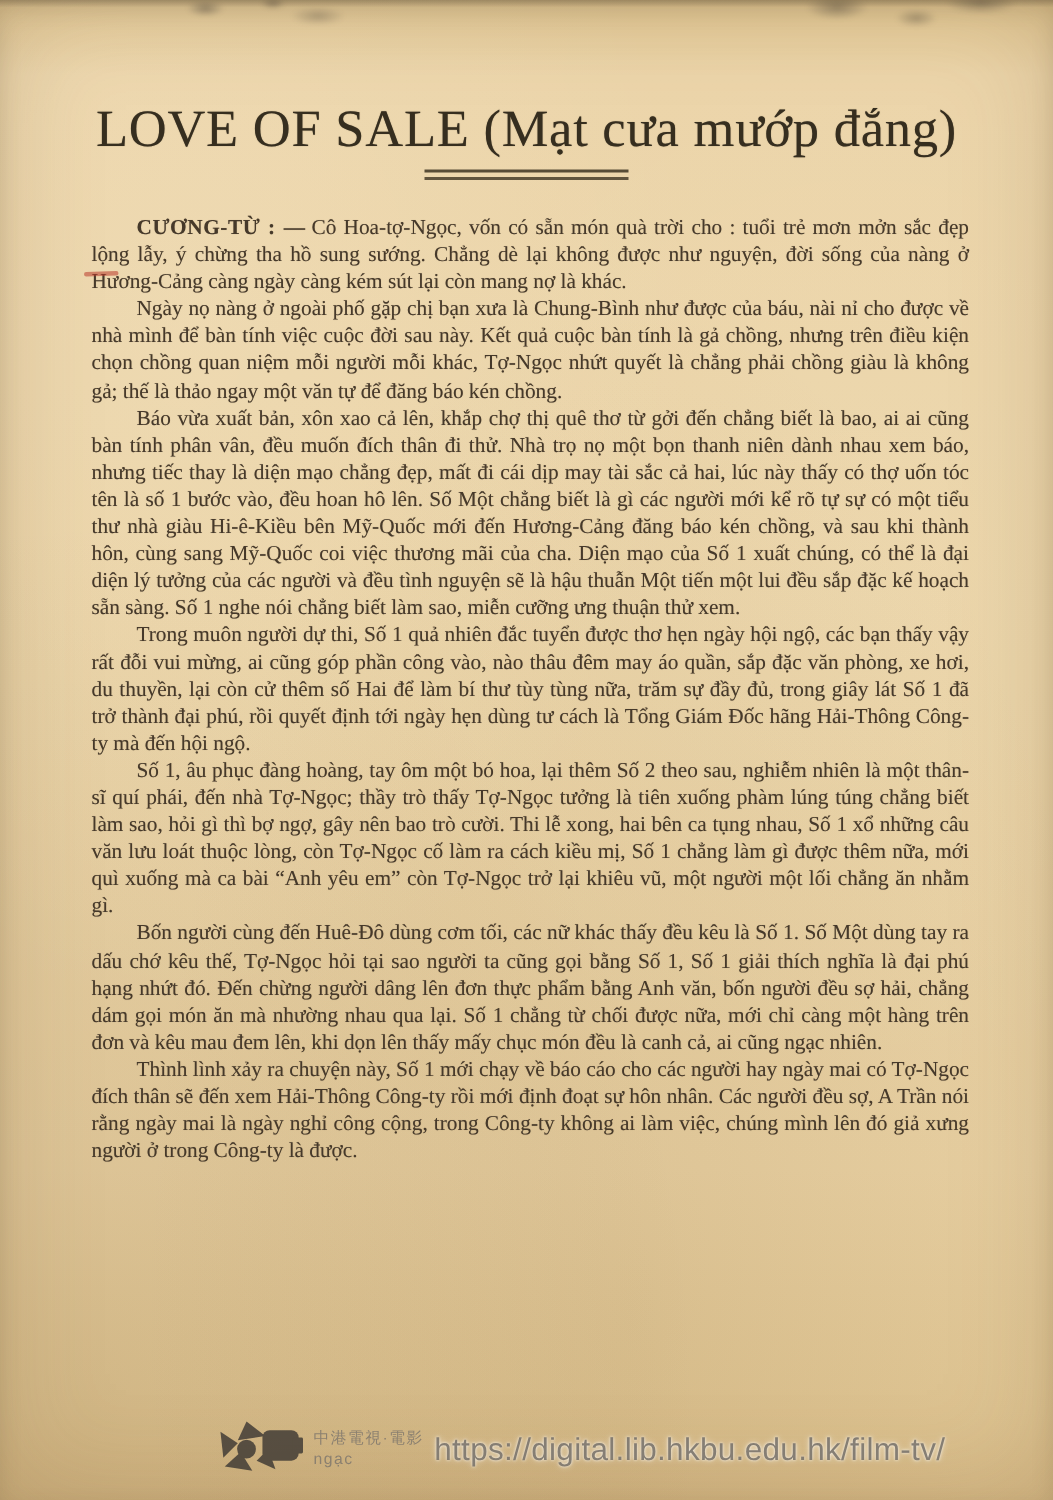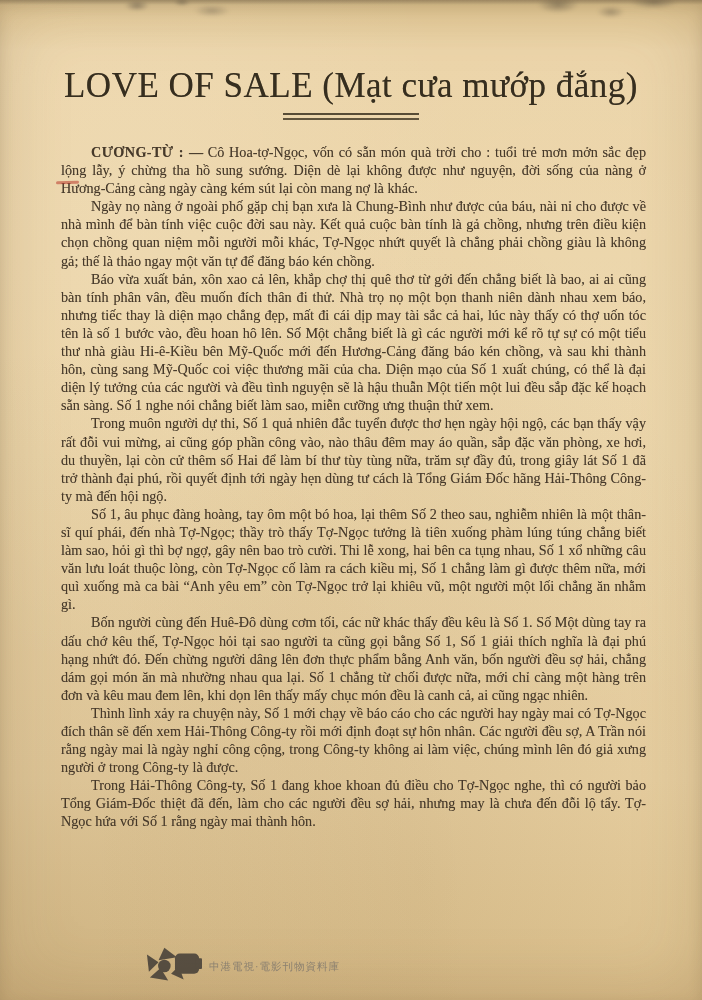--- a/index.html
+++ b/index.html
@@ -60,21 +60,21 @@
   .lead{font-weight:bold;letter-spacing:.4px;margin-right:4px;}
 
   
   .watermark{
     position:absolute;left:146px;top:944px;height:46px;
     display:flex;align-items:center;gap:7px;
     font-family:"Liberation Sans","DejaVu Sans",sans-serif;
   }
   .wm-logo{display:inline-flex;opacity:.82;flex:0 0 auto;}
   .wm-cn{
-    display:flex;flex-direction:row;justify-content:flex-end;
+    display:flex;flex-direction:column;justify-content:flex-end;
     font-size:10.5px;line-height:1.3;letter-spacing:1px;
     color:#847b6e;opacity:.9;white-space:nowrap;
   }
   .wm-url{
     font-size:21px;letter-spacing:.2px;white-space:nowrap;
     color:rgba(118,111,102,.88);
     text-shadow:0 0 2px rgba(255,255,255,.85),0 0 5px rgba(255,255,255,.55);
   }
 </style>
 </head>
@@ -82,44 +82,44 @@
 
 <div class="page">
   <div class="edge-top"></div>
   <div class="smudge smudge-a"></div>
   <div class="smudge smudge-b"></div>
 
   <h1 class="title">LOVE OF SALE (Mạt cưa mướp đắng)</h1>
   <div class="title-rule"></div>
 
   <div class="body-text">
-    <p><span class="lead">CƯƠNG-TỪ : —</span><span>Cô Hoa-tợ-Ngọc, vốn có sẵn món quà trời cho : tuổi trẻ mơn mởn sắc đẹp lộng lẫy, ý chừng tha hồ sung sướng. Diện dè lại không được như nguyện, đời sống của nàng ở Hương-Cảng càng ngày càng kém sút lại còn mang nợ là khác.</span></p>
+    <p><span class="lead">CƯƠNG-TỪ : —</span><span>Cô Hoa-tợ-Ngọc, vốn có sẵn món quà trời cho : tuổi trẻ mơn mởn sắc đẹp lộng lẫy, ý chừng tha hồ sung sướng. Chẳng dè lại không được như nguyện, đời sống của nàng ở Hương-Cảng càng ngày càng kém sút lại còn mang nợ là khác.</span></p>
     <p>Ngày nọ nàng ở ngoài phố gặp chị bạn xưa là Chung-Bình như được của báu, nài nỉ cho được về nhà mình để bàn tính việc cuộc đời sau này. Kết quả cuộc bàn tính là gả chồng, nhưng trên điều kiện chọn chồng quan niệm mỗi người mỗi khác, Tợ-Ngọc nhứt quyết là chẳng phải chồng giàu là không gả; thế là thảo ngay một văn tự để đăng báo kén chồng.</p>
     <p>Báo vừa xuất bản, xôn xao cả lên, khắp chợ thị quê thơ từ gởi đến chẳng biết là bao, ai ai cũng bàn tính phân vân, đều muốn đích thân đi thử. Nhà trọ nọ một bọn thanh niên dành nhau xem báo, nhưng tiếc thay là diện mạo chẳng đẹp, mất đi cái dịp may tài sắc cả hai, lúc này thấy có thợ uốn tóc tên là số 1 bước vào, đều hoan hô lên. Số Một chẳng biết là gì các người mới kể rõ tự sự có một tiểu thư nhà giàu Hi-ê-Kiều bên Mỹ-Quốc mới đến Hương-Cảng đăng báo kén chồng, và sau khi thành hôn, cùng sang Mỹ-Quốc coi việc thương mãi của cha. Diện mạo của Số 1 xuất chúng, có thể là đại diện lý tưởng của các người và đều tình nguyện sẽ là hậu thuẫn Một tiến một lui đều sắp đặc kế hoạch sẵn sàng. Số 1 nghe nói chẳng biết làm sao, miễn cưỡng ưng thuận thử xem.</p>
     <p>Trong muôn người dự thi, Số 1 quả nhiên đắc tuyển được thơ hẹn ngày hội ngộ, các bạn thấy vậy rất đỗi vui mừng, ai cũng góp phần công vào, nào thâu đêm may áo quần, sắp đặc văn phòng, xe hơi, du thuyền, lại còn cử thêm số Hai để làm bí thư tùy tùng nữa, trăm sự đầy đủ, trong giây lát Số 1 đã trở thành đại phú, rồi quyết định tới ngày hẹn dùng tư cách là Tổng Giám Đốc hãng Hải-Thông Công-ty mà đến hội ngộ.</p>
     <p>Số 1, âu phục đàng hoàng, tay ôm một bó hoa, lại thêm Số 2 theo sau, nghiễm nhiên là một thân-sĩ quí phái, đến nhà Tợ-Ngọc; thầy trò thấy Tợ-Ngọc tưởng là tiên xuống phàm lúng túng chẳng biết làm sao, hỏi gì thì bợ ngợ, gây nên bao trò cười. Thi lễ xong, hai bên ca tụng nhau, Số 1 xổ những câu văn lưu loát thuộc lòng, còn Tợ-Ngọc cố làm ra cách kiều mị, Số 1 chẳng làm gì được thêm nữa, mới quì xuống mà ca bài “Anh yêu em” còn Tợ-Ngọc trở lại khiêu vũ, một người một lối chẳng ăn nhằm gì.</p>
     <p>Bốn người cùng đến Huê-Đô dùng cơm tối, các nữ khác thấy đều kêu là Số 1. Số Một dùng tay ra dấu chớ kêu thế, Tợ-Ngọc hỏi tại sao người ta cũng gọi bằng Số 1, Số 1 giải thích nghĩa là đại phú hạng nhứt đó. Đến chừng người dâng lên đơn thực phẩm bằng Anh văn, bốn người đều sợ hải, chẳng dám gọi món ăn mà nhường nhau qua lại. Số 1 chẳng từ chối được nữa, mới chỉ càng một hàng trên đơn và kêu mau đem lên, khi dọn lên thấy mấy chục món đều là canh cả, ai cũng ngạc nhiên.</p>
     <p>Thình lình xảy ra chuyện này, Số 1 mới chạy về báo cáo cho các người hay ngày mai có Tợ-Ngọc đích thân sẽ đến xem Hải-Thông Công-ty rồi mới định đoạt sự hôn nhân. Các người đều sợ, A Trần nói rằng ngày mai là ngày nghỉ công cộng, trong Công-ty không ai làm việc, chúng mình lên đó giả xưng người ở trong Công-ty là được.</p>
-    <p>Trong Hải-Thông Công-ty, Số 1 đang khoe khoan đủ điều cho Tợ-Ngọc nghe, thì có người bảo Tổng Giám-Đốc thiệt đã đến, làm cho các người đều sợ hải, nhưng may là chưa đến đỗi lộ tẩy. Tợ-Ngọc hứa với Số 1 rằng ngày mai thành hôn.</p>
   </div>
 
   <div class="red-mark"></div>
 
   <div class="watermark">
     <span class="wm-logo">
       <svg width="56" height="40" viewBox="0 0 58 40" aria-hidden="true">
         <g fill="#3d3833">
           <polygon points="19,0 32,10 13,13"></polygon>
           <polygon points="1,7 13,15 3,25"></polygon>
           <polygon points="4,31 15,21 23,34"></polygon>
           <polygon points="26,27 34,19 39,33"></polygon>
           <circle cx="19" cy="19" r="6.5"></circle>
           <rect x="30" y="6" width="25" height="21" rx="5"></rect>
           <rect x="51" y="11" width="7" height="11" rx="1"></rect>
         </g>
       </svg>
     </span>
     <span class="wm-cn">
       <span>中港電視·電影</span>
-      <span>刊物資料庫</span>
+      <span>ngạc</span>
     </span>
+    <span class="wm-url">https://digital.lib.hkbu.edu.hk/film-tv/</span>
   </div>
 </div>
 
 </body></html>

